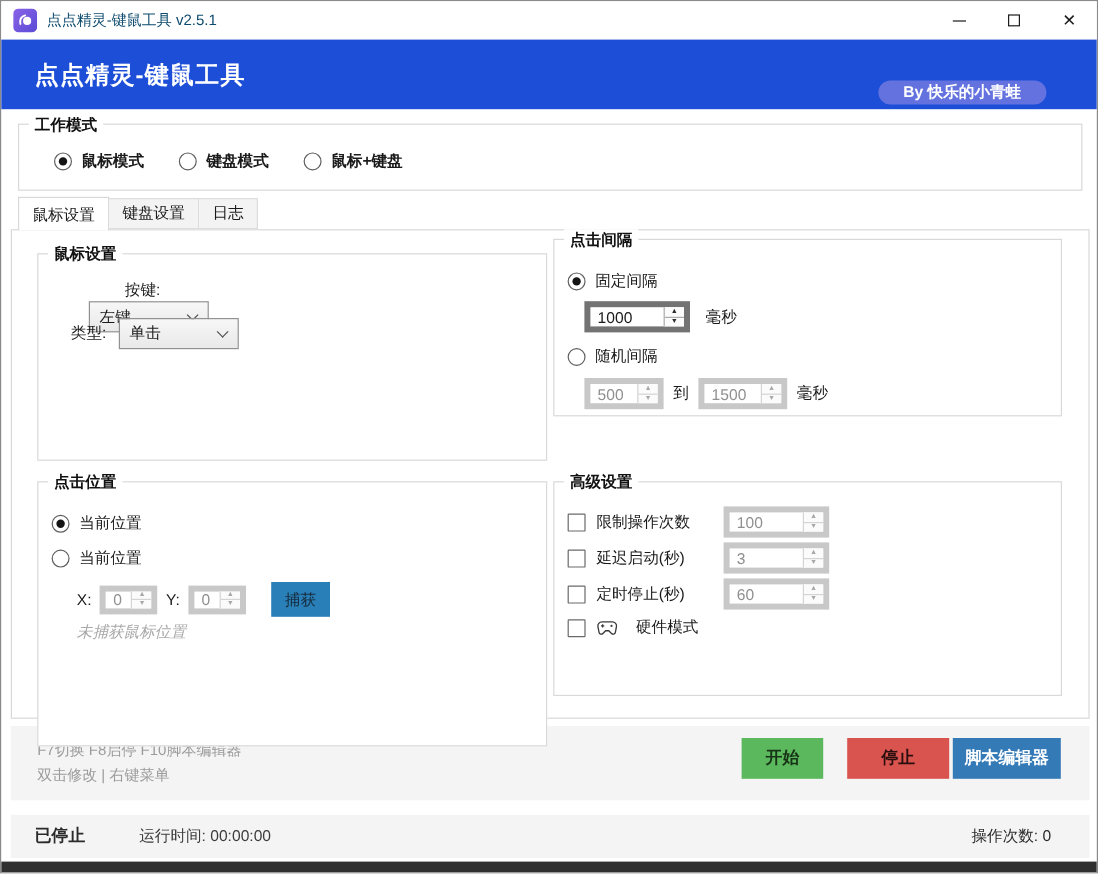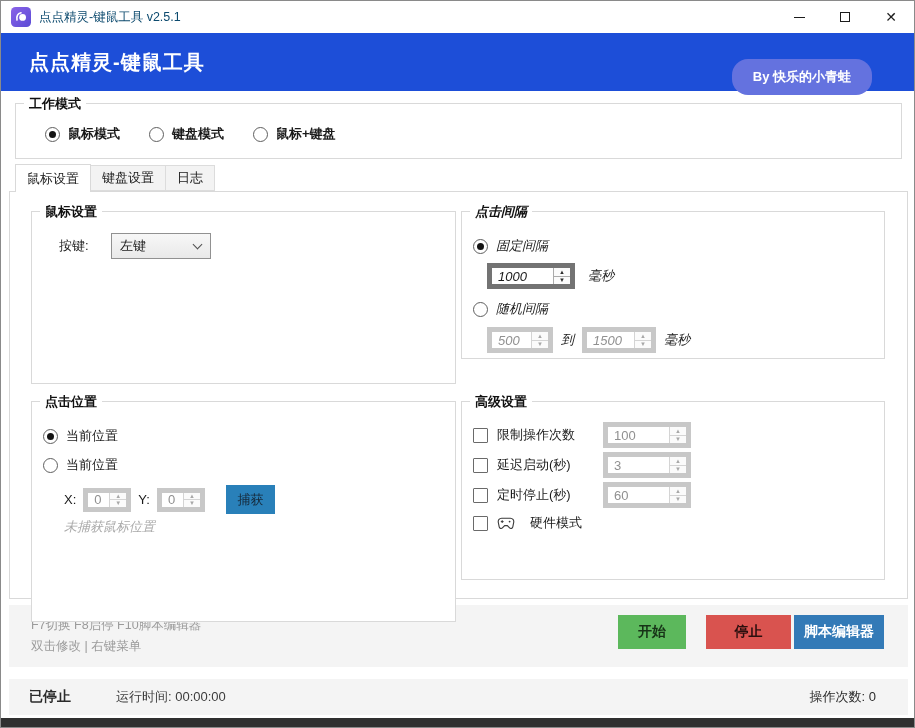--- a/index.html
+++ b/index.html
@@ -13,39 +13,39 @@
   .win-title { margin-left:8px; font-size:12.5px; color:#0c4a6e; }
   .win-controls { margin-left:auto; display:flex; height:32px; }
   .win-btn { width:46px; height:32px; display:flex; align-items:center; justify-content:center; cursor:default; }
   .glyph-min { display:inline-block; width:11px; height:0; border-top:1.4px solid #1c1c1c; }
   .glyph-max { display:inline-block; width:10px; height:10px; border:1.4px solid #1c1c1c; }
   .glyph-close { font-size:14px; color:#1c1c1c; line-height:1; }
 
   
   .appheader { position:absolute; left:0; top:32px; right:0; height:58px; background:#1d4ed8; display:flex; align-items:center; padding:0 42px 0 28px; }
   .appheader h1 { color:#fff; font-size:20px; font-weight:700; letter-spacing:1px; }
-  .badge { margin-left:auto; height:36px; padding:0 21px; border-radius:16px; background:#6472df; color:#fff; font-size:13px; font-weight:700; display:flex; align-items:center;margin-top:30px; }
+  .badge { margin-left:auto; height:20px; padding:0 21px; border-radius:16px; background:#6472df; color:#fff; font-size:13px; font-weight:700; display:flex; align-items:center;margin-top:30px; }
 
   
   .groupbox { position:absolute; border:1px solid #d9d9d9; background:#fff; z-index:2; }
   .legend { position:absolute; top:-9px; left:8px; background:#fff; padding:0 5px; font-weight:700; font-size:13px; color:#111; }
 
   .gb-workmode { left:14px; top:102px; width:887px; height:56px; }
   .wm-row { position:absolute; left:29px; top:21px; display:flex; gap:29px; align-items:center; }
   .wm-option { display:flex; align-items:center; gap:8px; font-weight:700; }
 
   
   .tabs { position:absolute; left:14px; top:163px; height:28px; display:flex; align-items:flex-end; z-index:3; }
   .tab { padding:0 11px; display:flex; align-items:center; cursor:default; }
   .tab.active { height:28px; background:#fff; border:1px solid #d9d9d9; border-bottom:none; }
   .tab.inactive { height:26px; margin-bottom:1px; background:#f3f3f3; border:1px solid #dcdcdc; border-left:none; }
   .tabpage { position:absolute; left:8px; top:190px; width:899px; height:408px; border:1px solid #d9d9d9; background:#fff; z-index:1; }
 
   .gb-mouse    { left:30px;  top:210px; width:425px; height:173px; }
-  .gb-interval { left:460px; top:210px; width:424px; height:148px;font-style:italic; }
+  .gb-interval { left:460px; top:198px; width:424px; height:148px; }
   .gb-position { left:30px;  top:400px; width:425px; height:221px; }
   .gb-advanced { left:460px; top:400px; width:424px; height:179px; }
 
   .row { position:absolute; display:flex; align-items:center; }
 
   
   .radio { width:15px; height:15px; border:1px solid #5f5f5f; border-radius:50%; background:#fff; position:relative; flex:none; }
   .radio.checked::after { content:""; position:absolute; inset:3px; border-radius:50%; background:#141414; }
   .checkbox { width:15px; height:15px; border:1px solid #6a6a6a; border-radius:1px; background:#fff; flex:none; }
 
@@ -139,24 +139,31 @@
 
   <div class="tabs">
     <div class="tab active">鼠标设置</div>
     <div class="tab inactive">键盘设置</div>
     <div class="tab inactive">日志</div>
   </div>
   <div class="tabpage"></div>
 
   <div class="groupbox gb-mouse">
     <span class="legend">鼠标设置</span>
-    <div class="row" style="left:27px; top:21px; gap:12px;">
+    <div class="row" style="left:42px; top:21px; gap:0;flex-direction:column;">
       <span style="width:40px;">按键:</span>
       <div class="combo">
         <span>左键</span>
+        <span class="chev"></span>
+      </div>
+    </div>
+    <div class="row" style="left:27px; top:53px; gap:0;">
+      <span style="width:40px;">类型:</span>
+      <div class="combo">
+        <span>单击</span>
         <span class="chev"></span>
       </div>
     </div>
   </div>
 
   <div class="groupbox gb-interval">
     <span class="legend">点击间隔</span>
     <div class="row" style="left:11px; top:25px; gap:8px;">
       <span class="radio checked"></span>
       <span>固定间隔</span>

